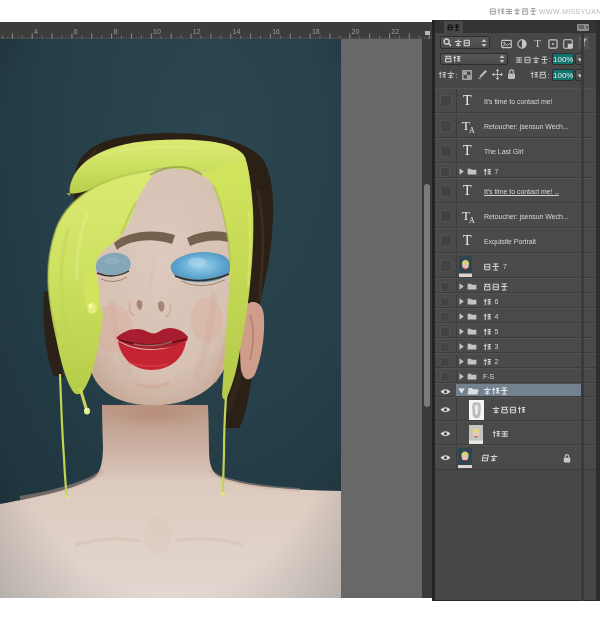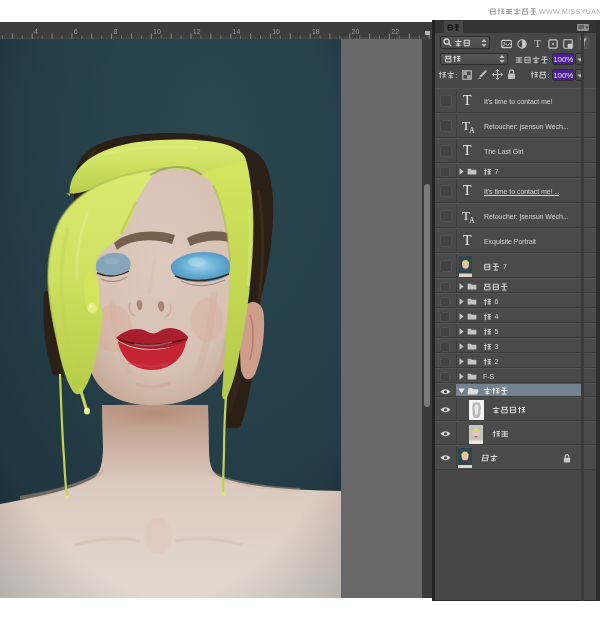--- a/index.html
+++ b/index.html
@@ -14,21 +14,21 @@
 #paste{position:absolute;left:341px;top:39px;width:81px;height:559px;background:#686868;}
 #vscroll{position:absolute;left:422px;top:39px;width:10px;height:559px;background:#3a3a3a;}
 #vthumb{position:absolute;left:2px;top:145px;width:6px;height:223px;background:#7b7b7b;border-radius:3px;}
 #divider{position:absolute;left:432px;top:20px;width:3px;height:581px;background:#232323;}
 
 #panel{position:absolute;left:435px;top:20px;width:165px;height:581px;background:#474747;border-bottom:1px solid #2a2a2a;box-sizing:border-box;}
 #tabbar{position:absolute;left:0;top:0;width:165px;height:13px;background:#333333;}
 #tab{position:absolute;left:9px;top:1px;width:19px;height:12px;background:#484848;}
 #pbody{position:absolute;left:0;top:13px;width:165px;height:568px;}
 .fbox{position:absolute;background:linear-gradient(#575757,#4b4b4b);border:1px solid #2d2d2d;border-radius:2px;box-sizing:border-box;}
-.vbox{position:absolute;background:#4c1d95;border:1px solid #2d2d2d;border-radius:2px;box-sizing:border-box;color:#e8e8e8;font-size:8px;line-height:11px;text-align:center;}
+.vbox{position:absolute;background:#0f766e;border:1px solid #2d2d2d;border-radius:2px;box-sizing:border-box;color:#e8e8e8;font-size:8px;line-height:11px;text-align:center;}
 .abtn{position:absolute;background:linear-gradient(#555,#474747);border:1px solid #2d2d2d;border-radius:2px;box-sizing:border-box;}
 .lbl{position:absolute;color:#c6c6c6;font-size:8px;}
 
 #rows{position:absolute;left:0;top:53px;width:165px;height:515px;}
 .row{position:absolute;left:0;width:165px;background:#4a4a4a;box-sizing:border-box;border-top:1px solid #535353;border-bottom:1px solid #3c3c3c;}
 .eyecol{position:absolute;left:0;top:0;bottom:0;width:21px;border-right:1px solid #3d3d3d;}
 .eyebox{position:absolute;left:5px;width:12px;height:12px;border:1px solid #525252;border-radius:2px;background:#434343;box-sizing:border-box;}
 .rowtext{position:absolute;left:49px;color:#d4d4d4;font-size:7px;letter-spacing:-0.05px;white-space:nowrap;}
 .gtext{position:absolute;left:48px;color:#d4d4d4;font-size:7px;white-space:nowrap;}
 .ticon{position:absolute;left:26px;color:#ececec;font-family:"Liberation Serif",serif;font-size:15px;}

